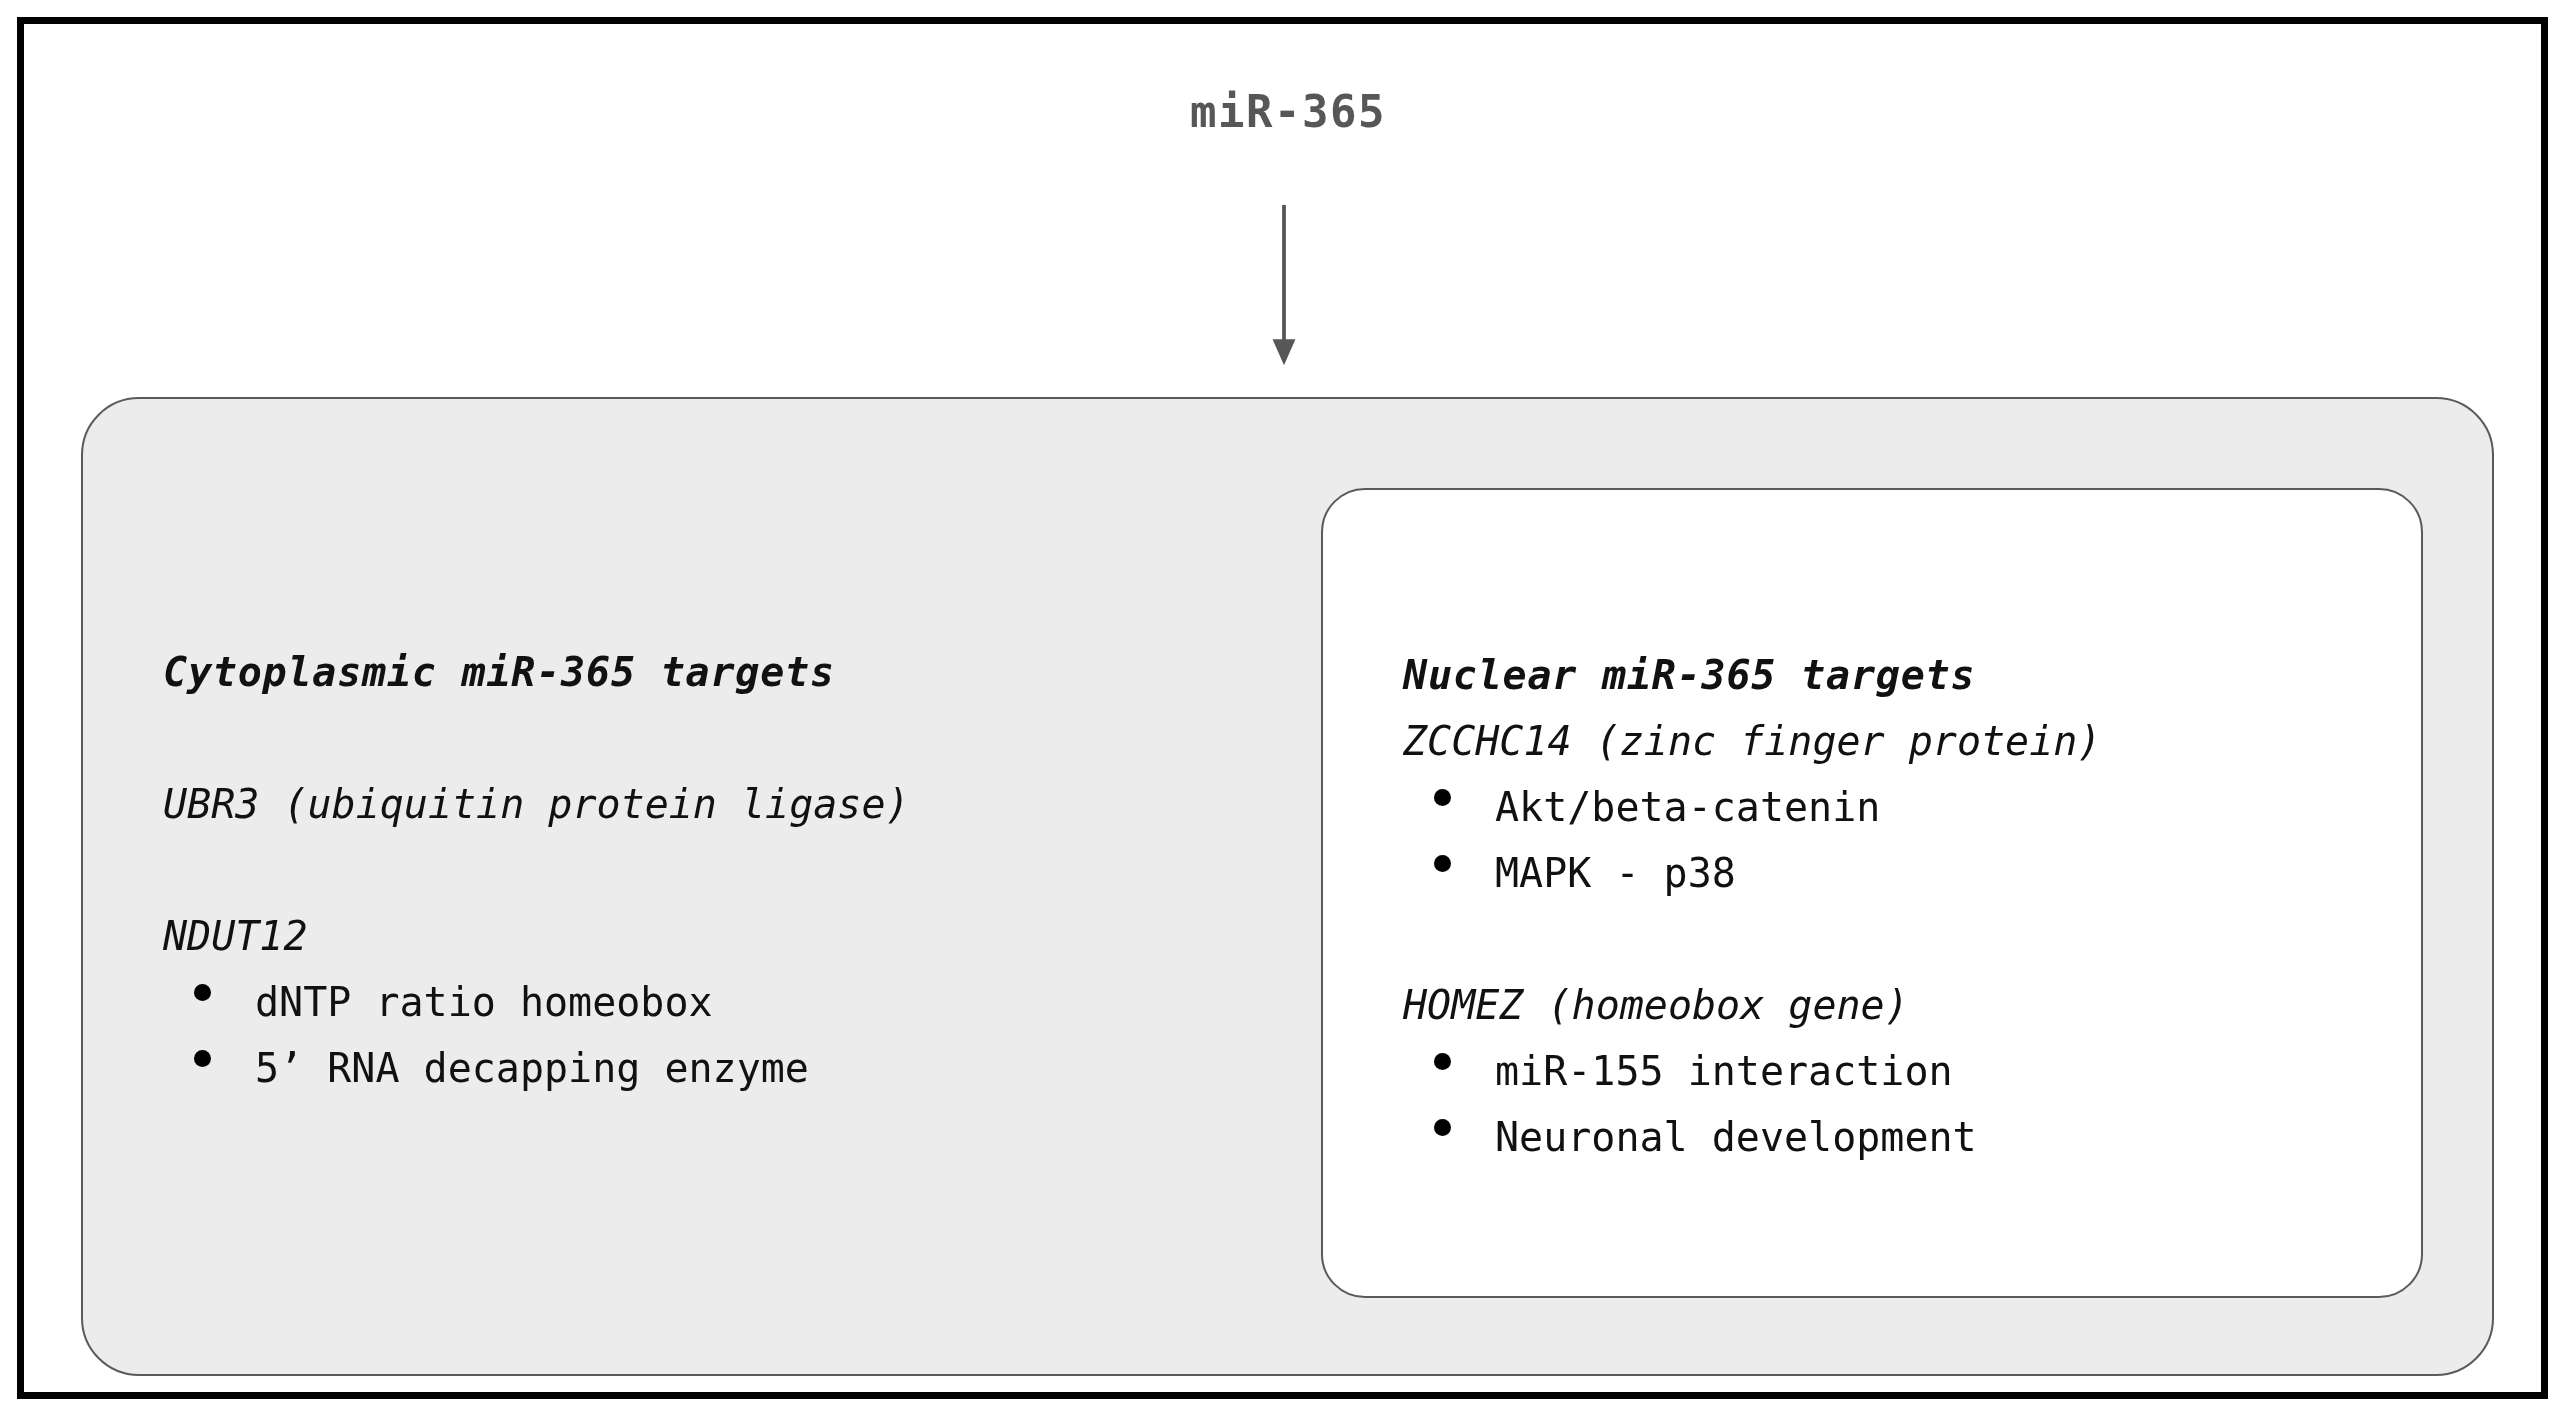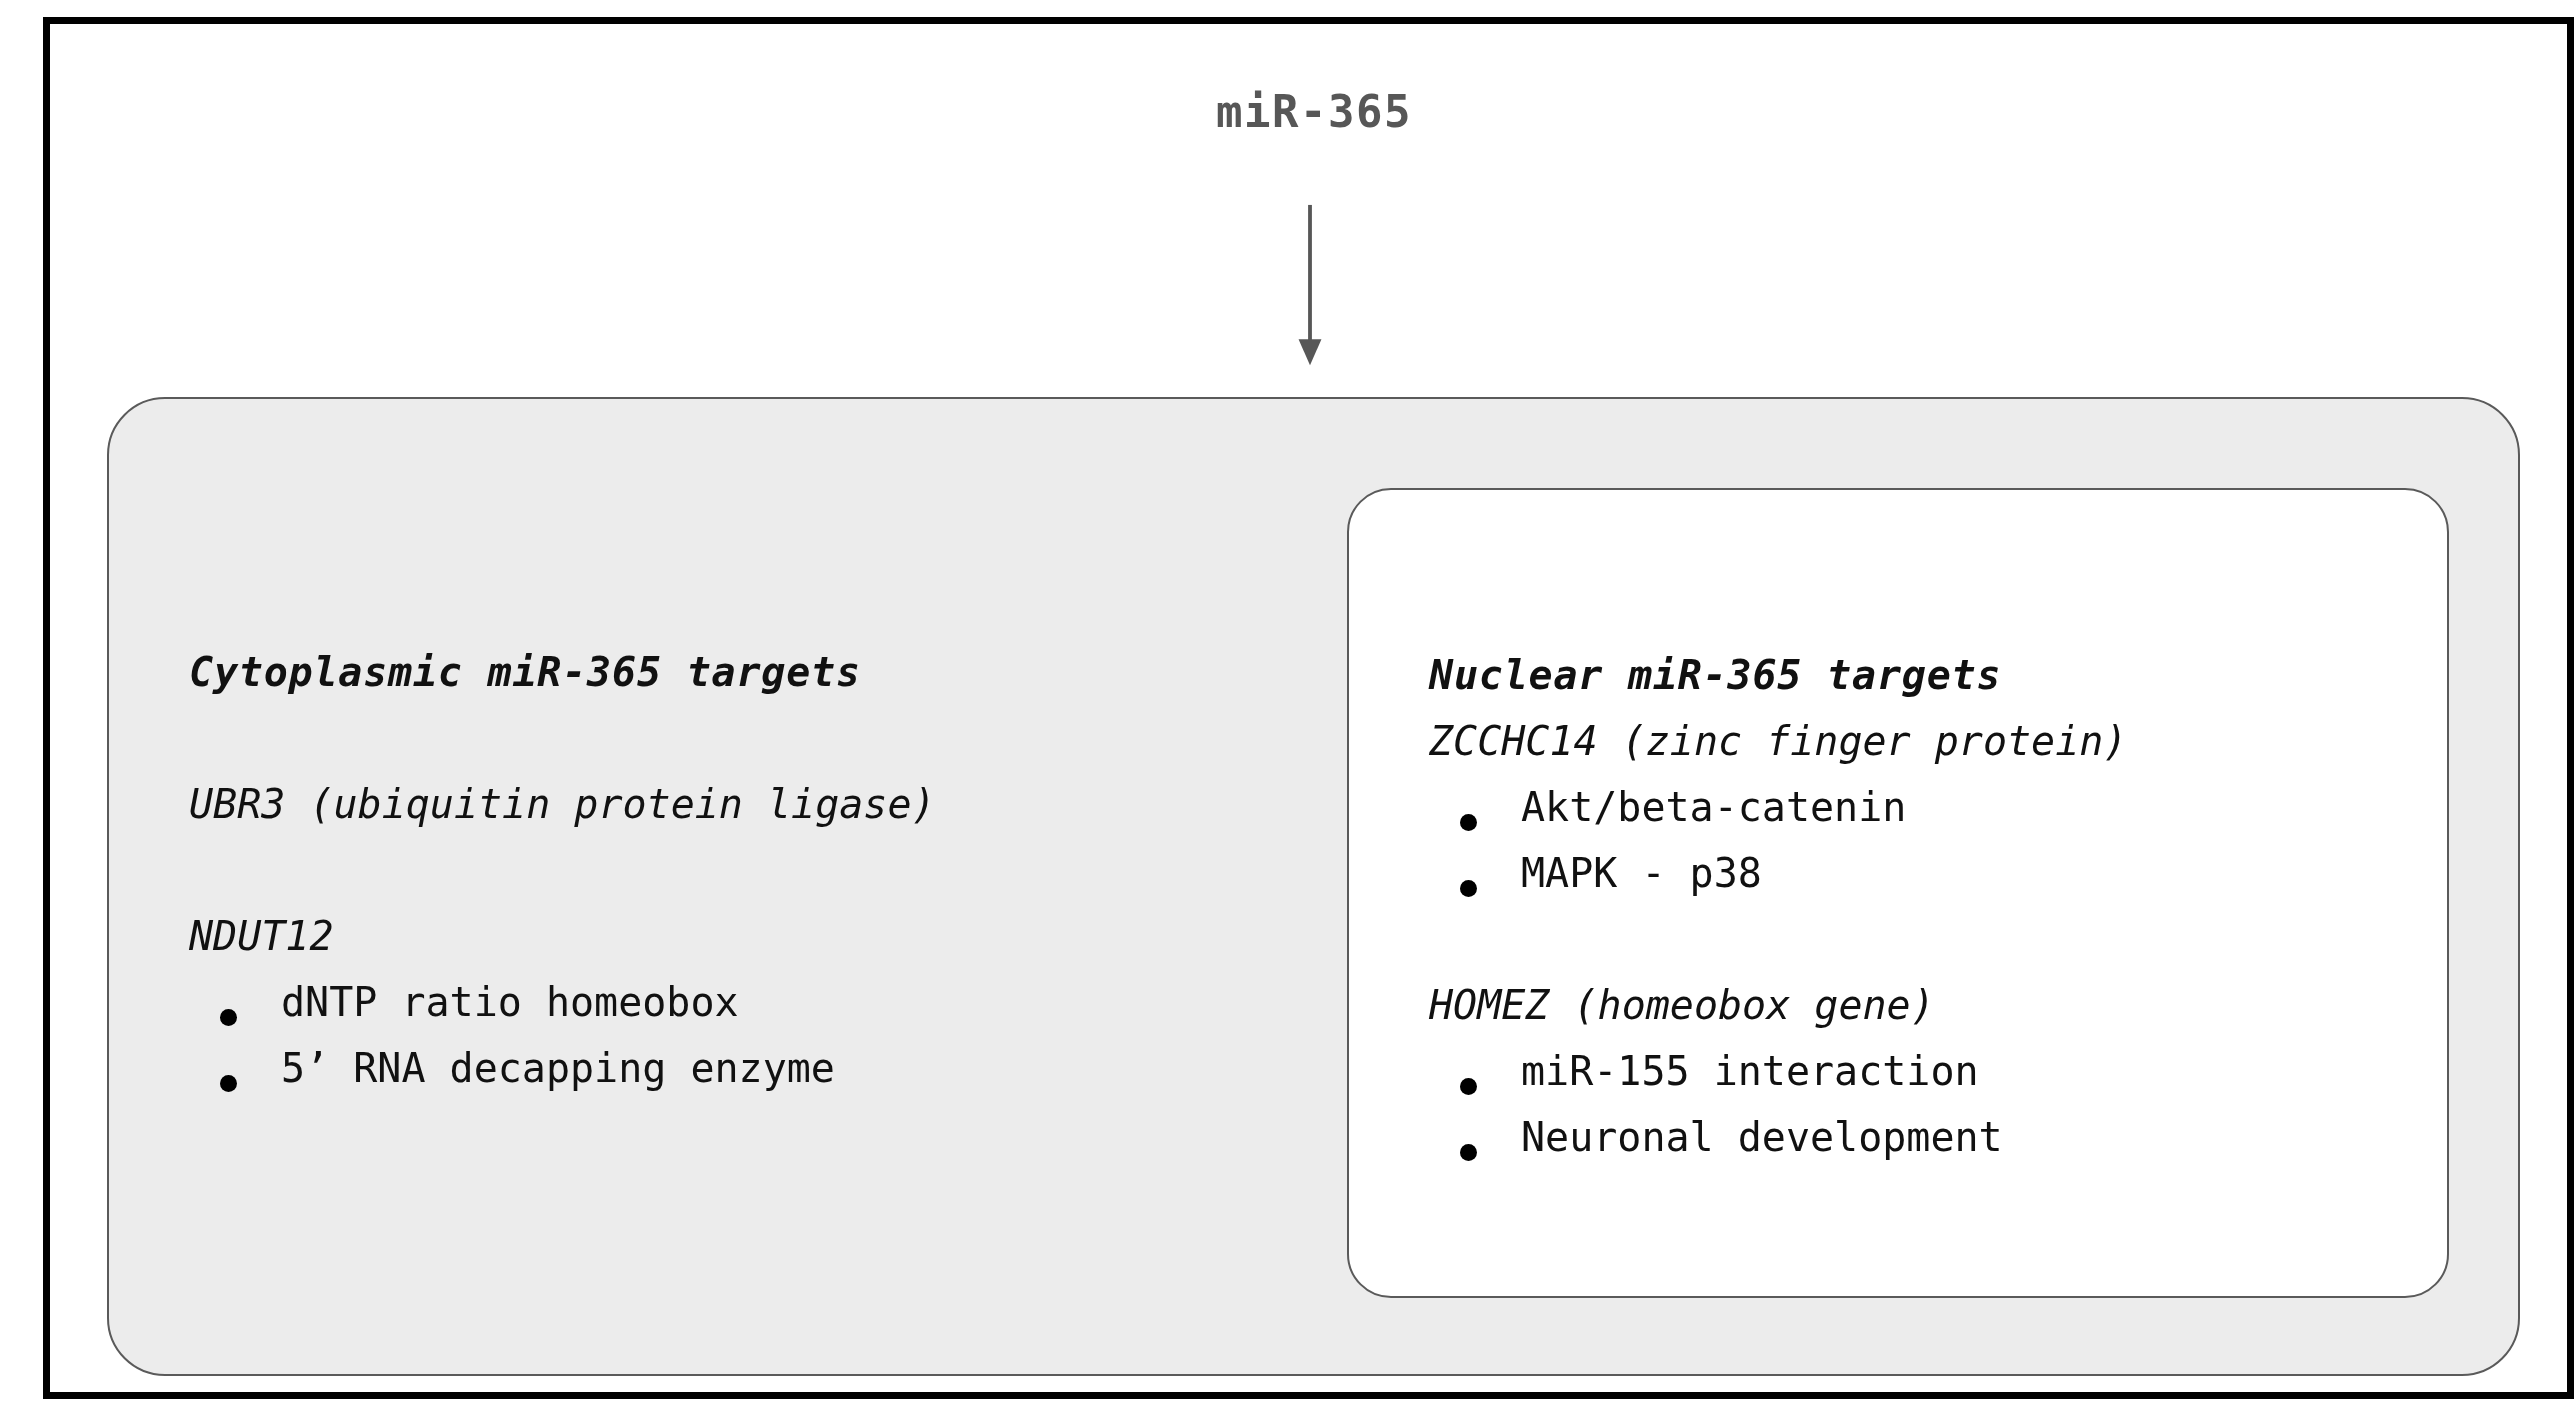--- a/index.html
+++ b/index.html
@@ -12,21 +12,20 @@
     height: 1427px;
     font-family: "DejaVu Sans Mono", "Liberation Mono", monospace;
     overflow: hidden;
   }
 
   #canvas {
     position: relative;
     width: 2052px;
     height: 1427px;
     background: #ffffff;
-    margin-left: 26px;
   }
 
   
   .outer-frame {
     position: absolute;
     left: 17px;
     top: 17px;
     width: 2531px;
     height: 1382px;
     border: 7.7px solid #000000;
@@ -110,21 +109,21 @@
     font-weight: bold;
     letter-spacing: 0.8px;
   }
   .line.spacer {
     height: 66px;
     line-height: 66px;
   }
 
   .bullet-line {
     display: flex;
-    align-items: flex-end;
+    align-items: center;
     font-size: 40px;
     line-height: 66px;
     color: #111111;
     white-space: pre;
   }
   .bullet-dot {
     display: inline-block;
     width: 17px;
     height: 17px;
     border-radius: 50%;

